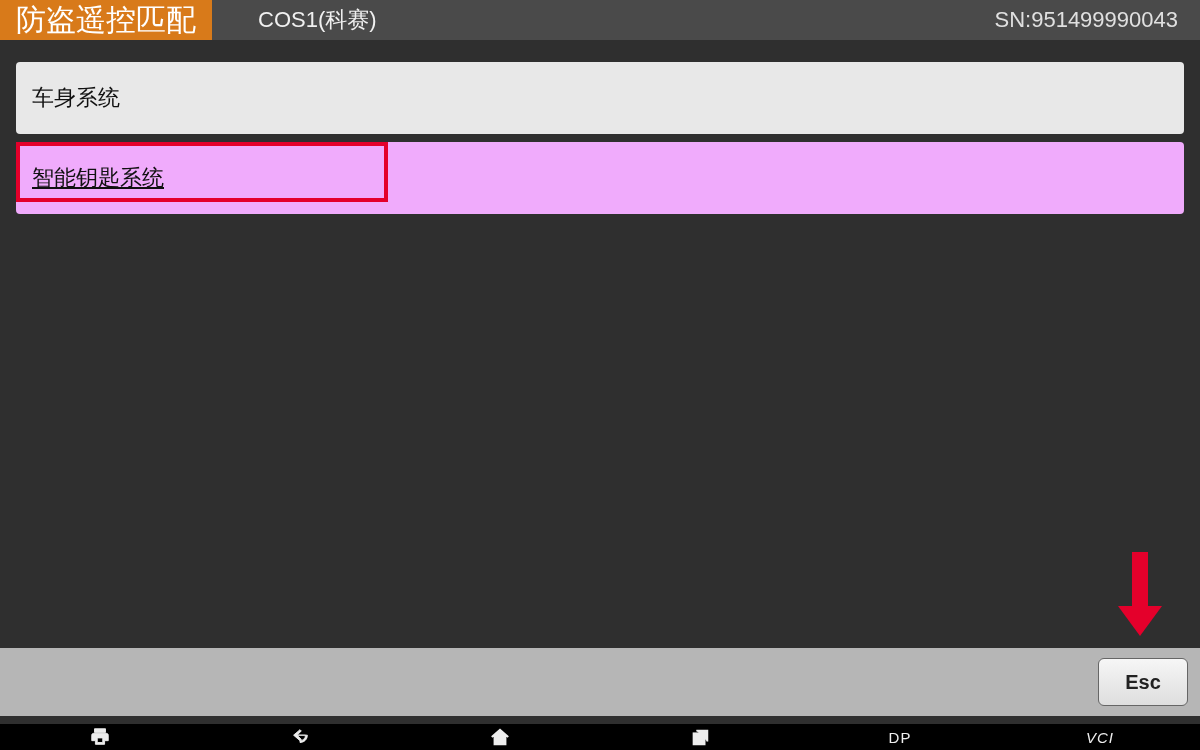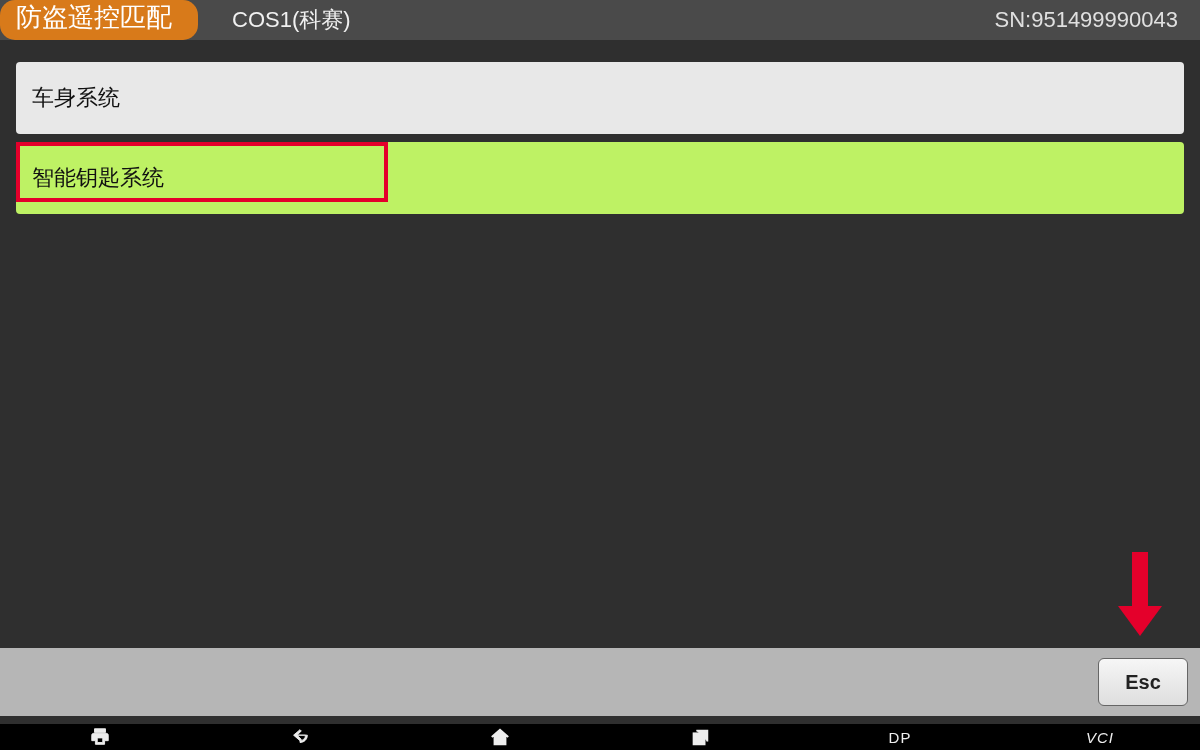--- a/index.html
+++ b/index.html
@@ -20,28 +20,28 @@
       width: 100%;
       background: #4a4a4a;
       display: flex;
       align-items: center;
       color: #e8e8e8;
     }
     .header-tab {
       background: #d87a1a;
       height: 40px;
       display: flex;
+      align-items: center;
       padding: 0 16px;
-      font-size: 26px;
+      font-size: 30px;
       color: #fff;
       min-width: 198px;
-      border-radius: 15px;
     }
     .header-model {
-      padding-left: 34px;
+      padding-left: 46px;
       font-size: 22px;
       color: #f0f0f0;
     }
     .header-sn {
       margin-left: auto;
       padding-right: 22px;
       font-size: 22px;
       color: #e0e0e0;
     }
     .content {
@@ -55,21 +55,22 @@
       display: flex;
       align-items: center;
       padding: 0 16px;
       font-size: 22px;
       color: #111;
       margin-bottom: 8px;
       position: relative;
       cursor: pointer;
     }
     .list-item.selected {
-      background: #bef264;
+      background: #f0abfc;
+      text-decoration: underline;
     }
     .list-item .text-highlight-box {
       position: absolute;
       left: 0;
       top: 0;
       width: 372px;
       height: 60px;
       border: 4px solid #e4002b;
       box-sizing: border-box;
       pointer-events: none;

